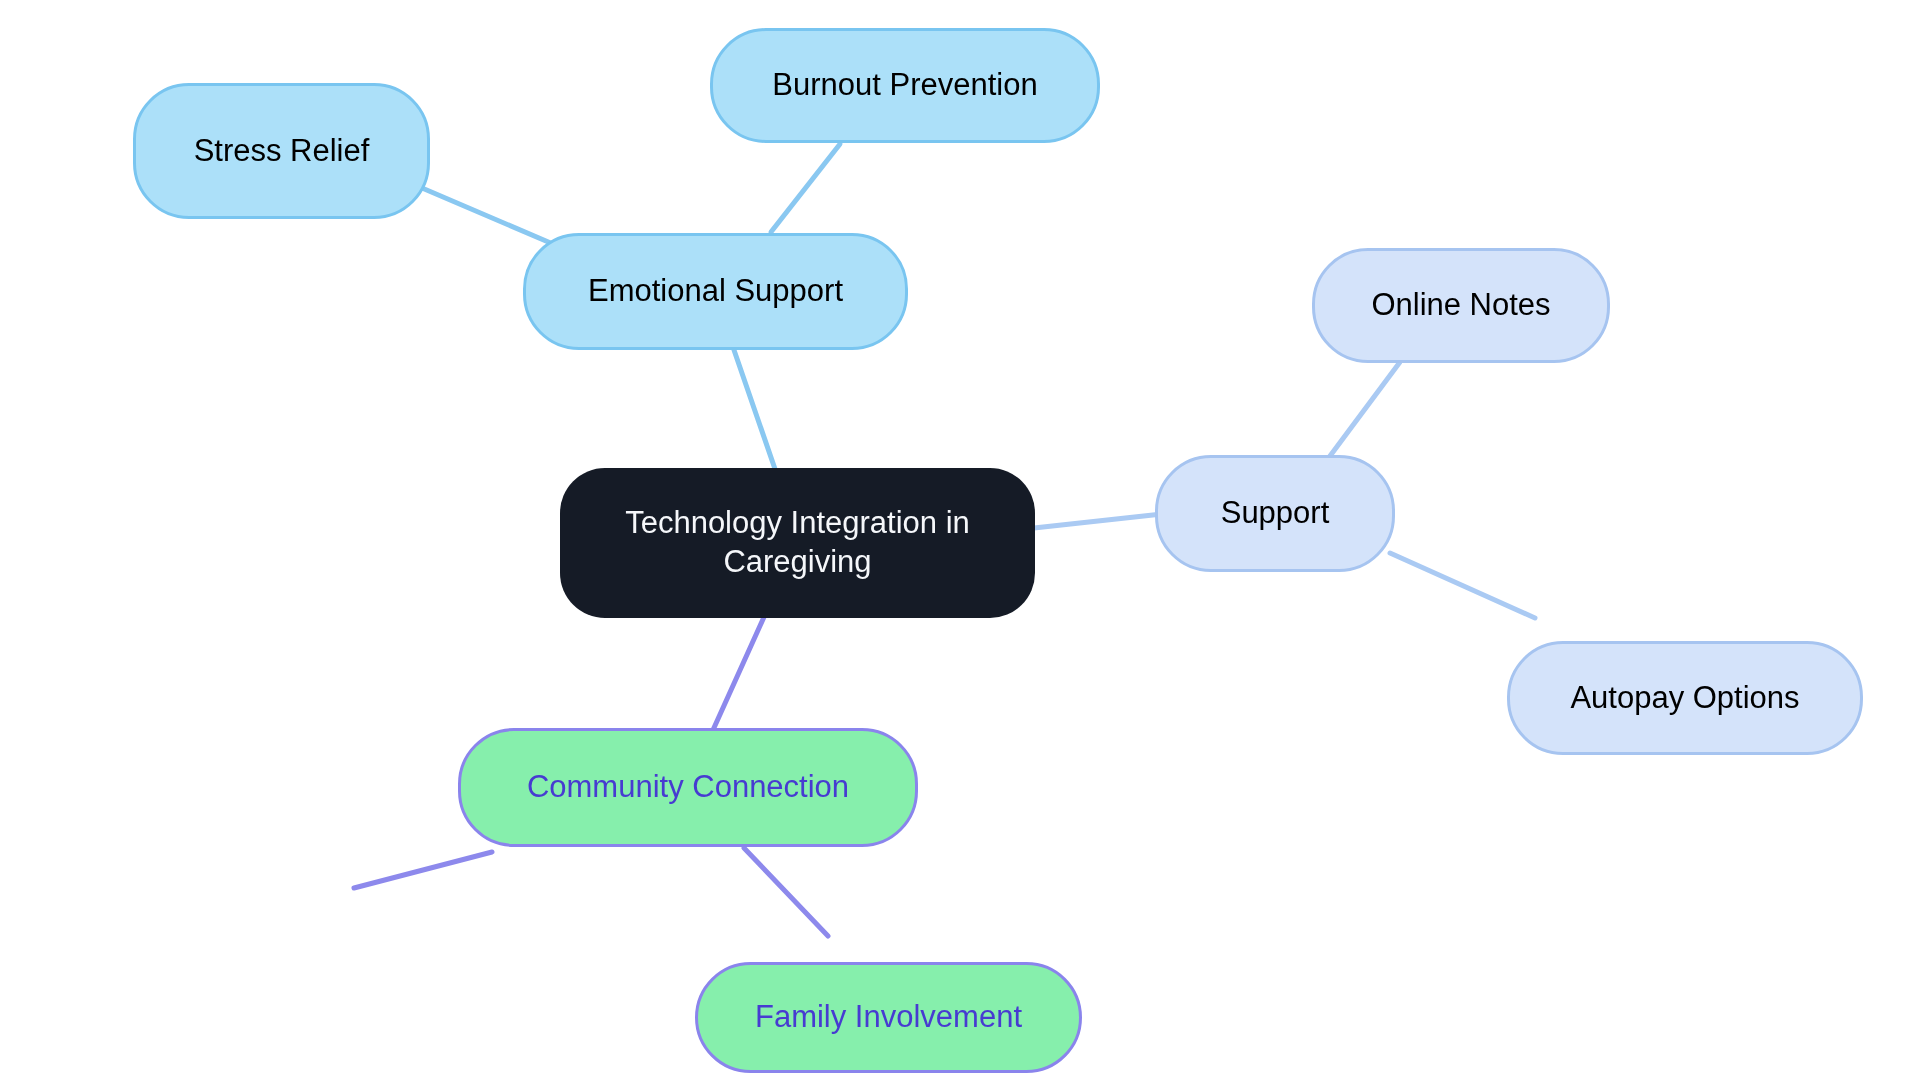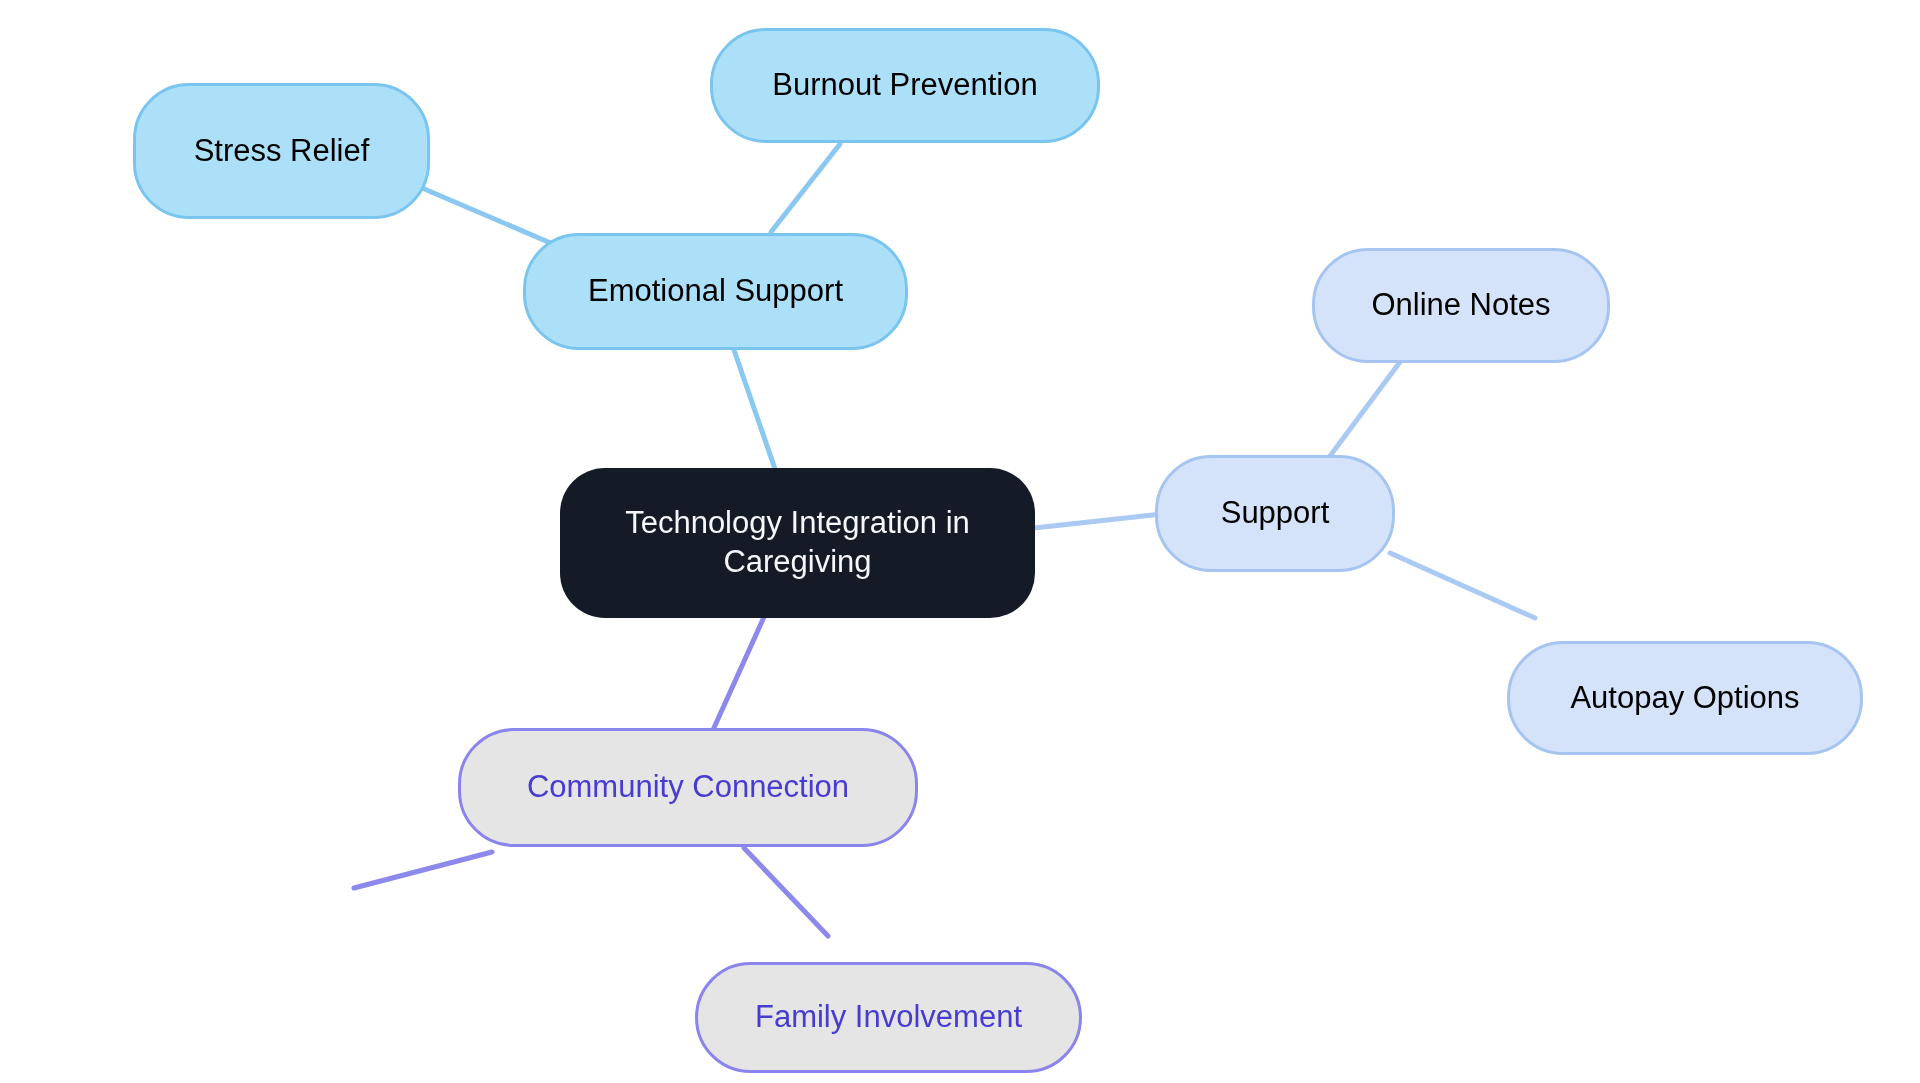--- a/index.html
+++ b/index.html
@@ -40,21 +40,21 @@
     background: #ace0f9;
     border-color: #79c5f0;
     color: #000000;
   }
   .family-periwinkle {
     background: #d4e3fa;
     border-color: #a6c4f0;
     color: #000000;
   }
   .family-lavender {
-    background: #e5e5e5;
+    background: #86efac;
     border-color: #8a84ec;
     color: #473bd1;
   }
   .node-central {
     background: #151b26;
     border: none;
     border-radius: 45px;
     color: #f5f7fa;
     padding: 0 30px;
   }

